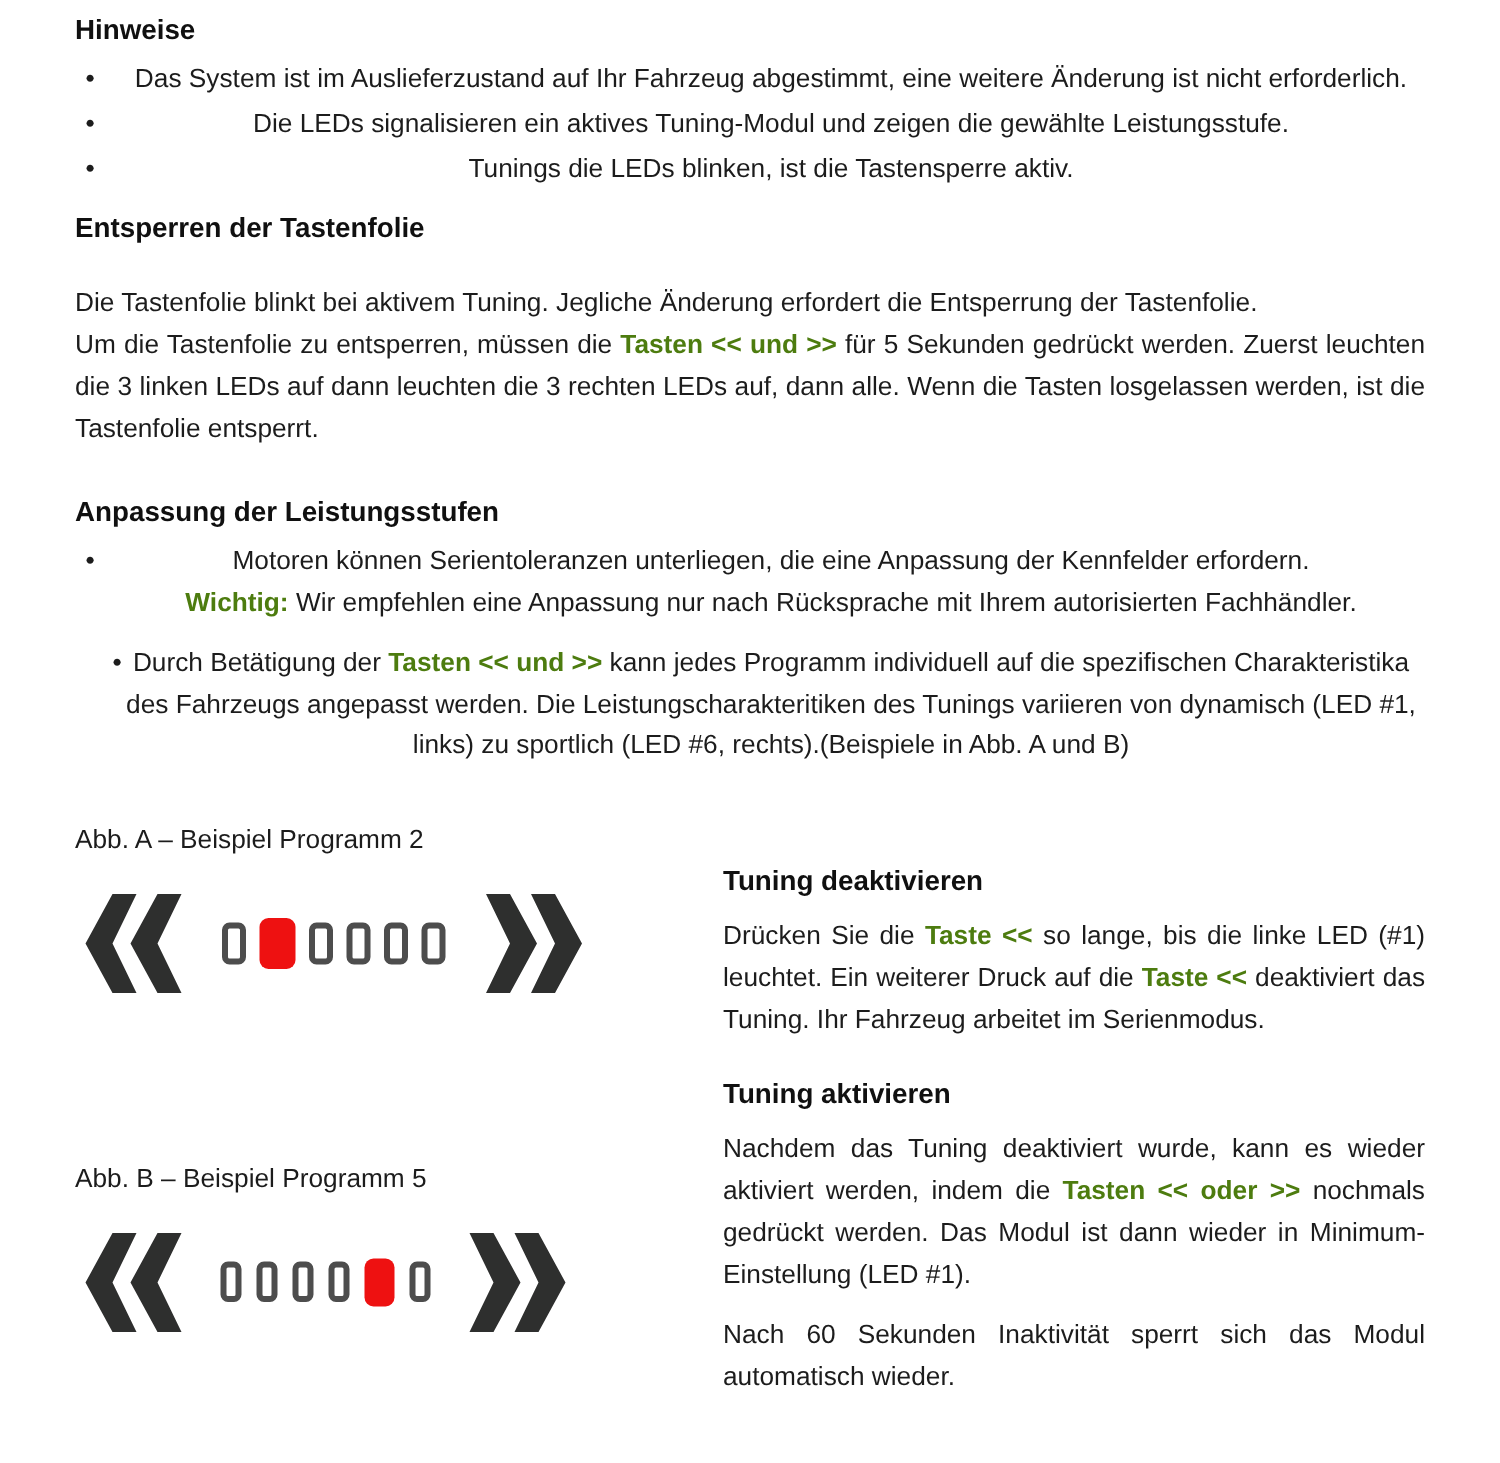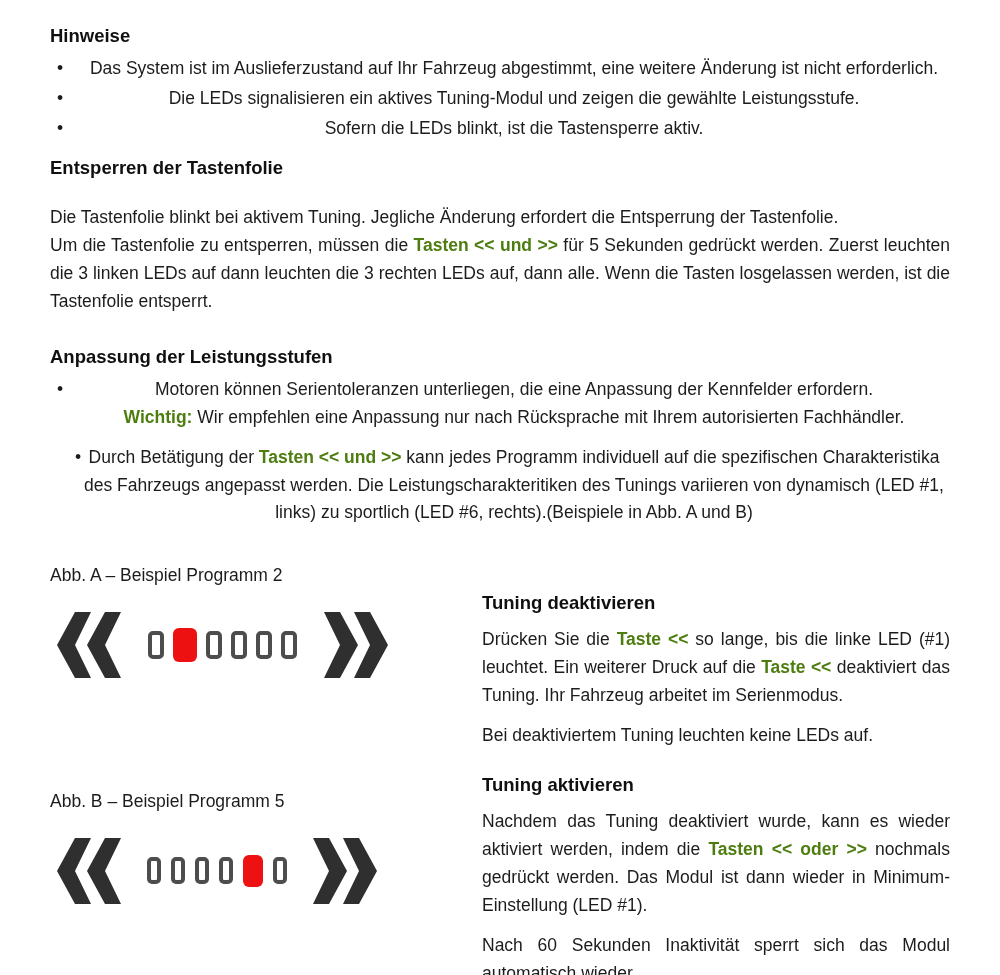--- a/index.html
+++ b/index.html
@@ -6,21 +6,21 @@
     --text-color: #1c1c1c;
     --chevron-dark: #2e2f2e;
     --led-border: #4d4d4d;
     --led-red: #ee1111;
   }
   * { box-sizing: border-box; }
   html, body { margin: 0; padding: 0; background: #ffffff; }
   .page {
     width: 1000px;
     height: 975px;
-    padding: 24px 50px 0 50px;
+    padding: 8px 50px 0 50px;
     font-family: "Liberation Sans", "DejaVu Sans", sans-serif;
     font-size: 17.5px;
     color: var(--text-color);
     background: #ffffff;
     overflow: hidden;
   }
   h3.doc-heading {
     font-size: 18.5px;
     font-weight: bold;
     color: #101010;
@@ -82,21 +82,21 @@
       <li>
         <span class="bullet-char">•</span>
         <span class="btext just">Das System ist im Auslieferzustand auf Ihr Fahrzeug abgestimmt, eine weitere Änderung ist nicht erforderlich.</span>
       </li>
       <li>
         <span class="bullet-char">•</span>
         <span class="btext">Die LEDs signalisieren ein aktives Tuning-Modul und zeigen die gewählte Leistungsstufe.</span>
       </li>
       <li>
         <span class="bullet-char">•</span>
-        <span class="btext">Sofern die LEDs blinkt, ist die Tastensperre aktiv.</span>
+        <span class="btext">Tunings die LEDs blinken, ist die Tastensperre aktiv.</span>
       </li>
     </ul>
   </section>
 
   <section class="sec-entsperren">
     <h3 class="doc-heading">Entsperren der Tastenfolie</h3>
     <div class="p-block">
       <p class="oneline">Die Tastenfolie blinkt bei aktivem Tuning. Jegliche Änderung erfordert die Entsperrung der Tastenfolie.</p>
       <p class="just"><span>Um die Tastenfolie zu entsperren, müssen die </span><b>Tasten &lt;&lt; und &gt;&gt;</b><span> für 5 Sekunden gedrückt werden. Zuerst leuchten die 3 linken LEDs auf dann leuchten die 3 rechten LEDs auf, dann alle. Wenn die Tasten losgelassen werden, ist die Tastenfolie entsperrt.</span></p>
     </div>
@@ -157,21 +157,20 @@
         <svg width="68" height="72" viewBox="0 0 68 66" aria-hidden="true">
           <path d="M18 0 L2 0 L18 33 L2 66 L18 66 L36 33 Z" fill="var(--chevron-dark)"></path>
           <path d="M48 0 L32 0 L48 33 L32 66 L48 66 L66 33 Z" fill="var(--chevron-dark)"></path>
         </svg>
       </div>
     </div>
 
     <div class="col-right">
       <h3 class="doc-heading">Tuning deaktivieren</h3>
       <p class="just"><span>Drücken Sie die </span><b>Taste &lt;&lt;</b><span> so lange, bis die linke LED (#1) leuchtet. Ein weiterer Druck auf die </span><b>Taste &lt;&lt;</b><span> deaktiviert das Tuning. Ihr Fahrzeug arbeitet im Serienmodus.</span></p>
-      <p class="oneline">Bei deaktiviertem Tuning leuchten keine LEDs auf.</p>
 
       <h3 class="doc-heading second">Tuning aktivieren</h3>
       <p class="just"><span>Nachdem das Tuning deaktiviert wurde, kann es wieder aktiviert werden, indem die </span><b>Tasten &lt;&lt; oder &gt;&gt;</b><span> nochmals gedrückt werden. Das Modul ist dann wieder in Minimum-Einstellung (LED #1).</span></p>
       <p class="just">Nach 60 Sekunden Inaktivität sperrt sich das Modul automatisch wieder.</p>
     </div>
 
   </div>
 </div>
 
 </body></html>

